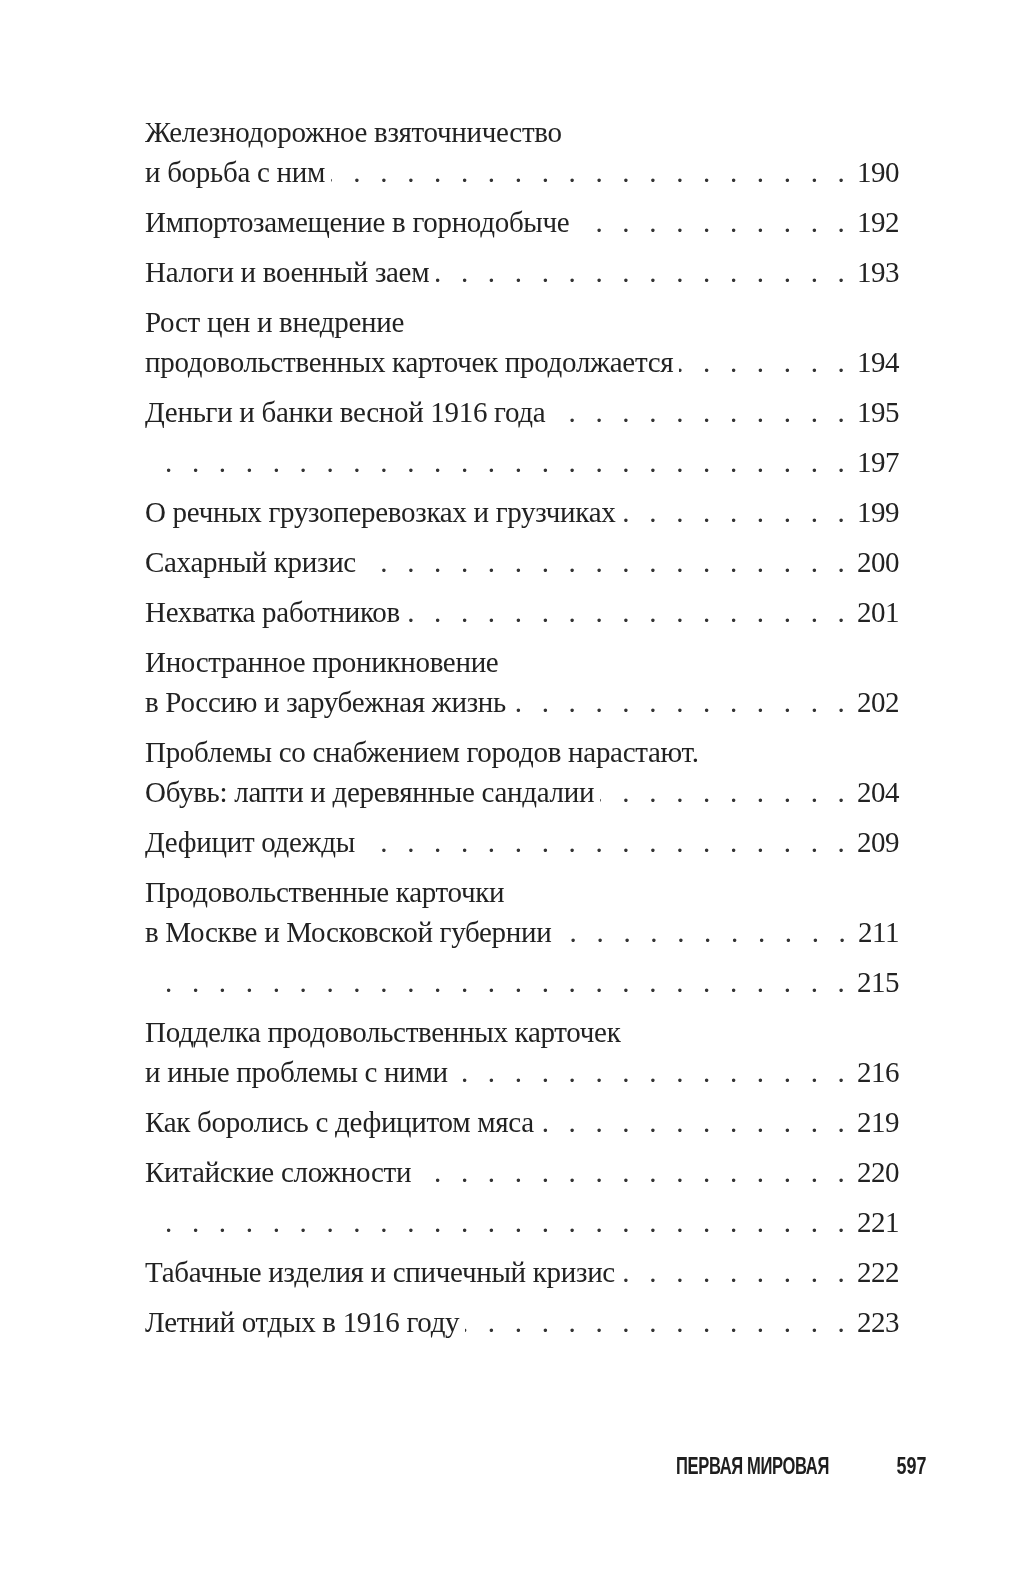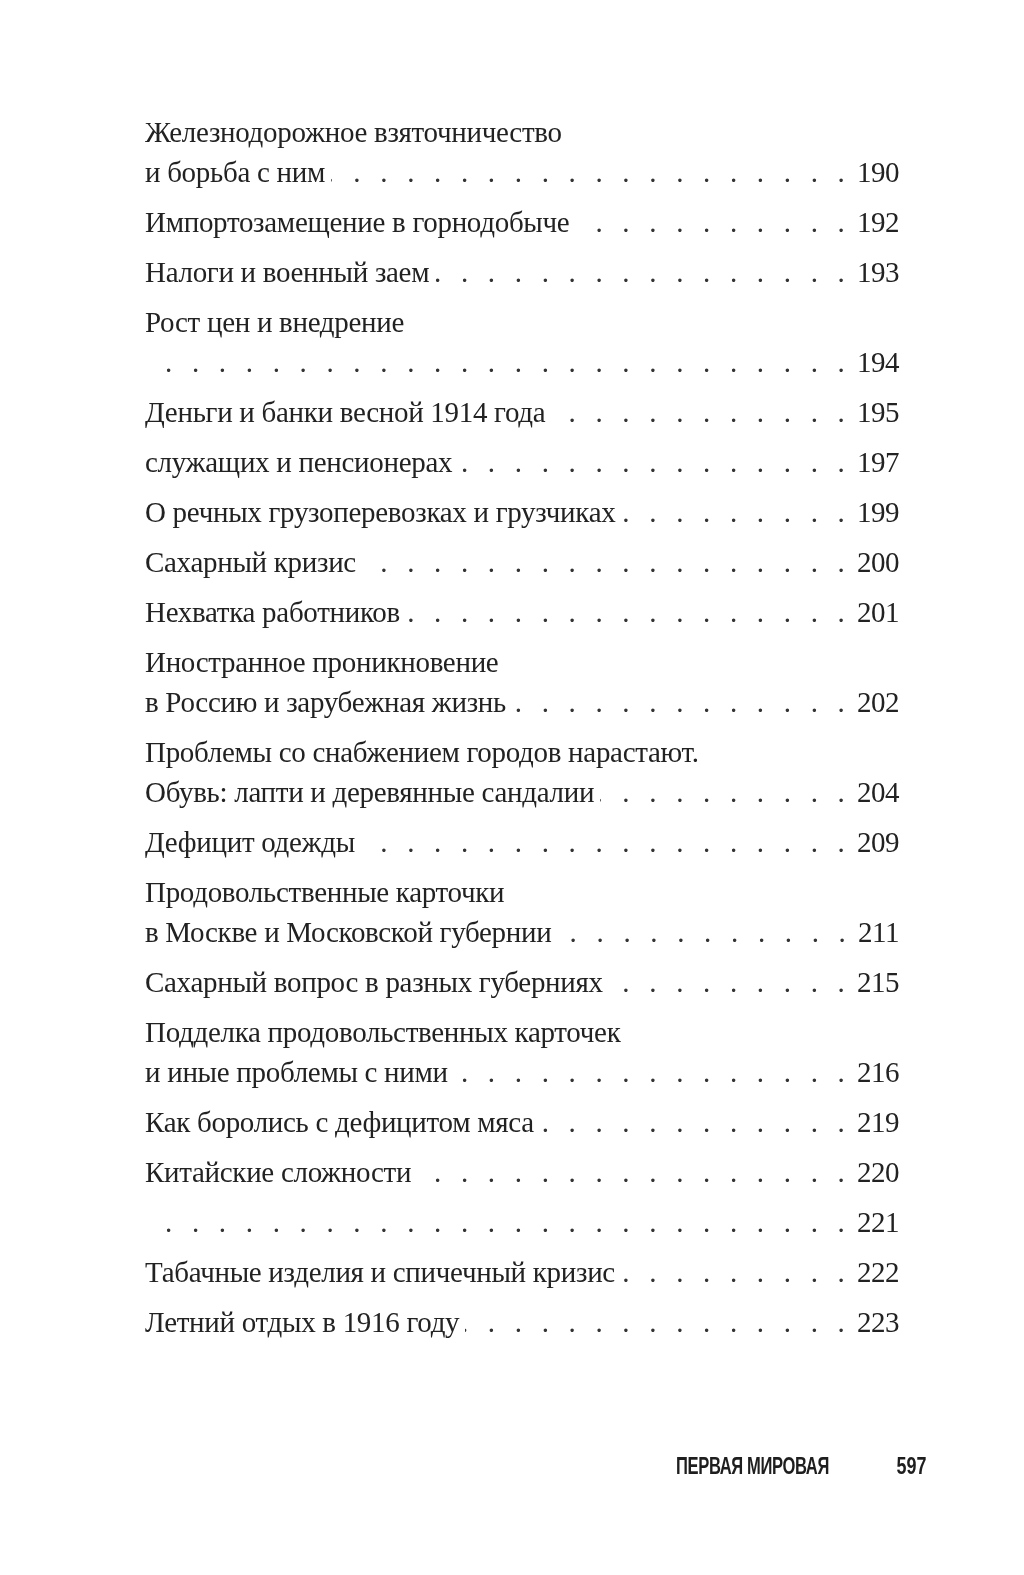--- a/index.html
+++ b/index.html
@@ -115,34 +115,34 @@
       <div class="entry">
         <div class="last">
           <span class="t">Налоги и военный заем</span>
           <span class="dots"> . . . . . . . . . . . . . . . . . . . . . . . . . . . . . . . . . . . . . . . . . . . . . . . . . . . . . . . . . . . . . . . . . . . . . . . . . . . . . . . .</span>
           <span class="pg">193</span>
         </div>
       </div>
       <div class="entry">
         <span class="line">Рост цен и внедрение</span>
         <div class="last">
+          <span class="t">продовольственных карточек продолжается</span>
           <span class="dots"> . . . . . . . . . . . . . . . . . . . . . . . . . . . . . . . . . . . . . . . . . . . . . . . . . . . . . . . . . . . . . . . . . . . . . . . . . . . . . . . .</span>
           <span class="pg">194</span>
         </div>
       </div>
       <div class="entry">
         <div class="last">
-          <span class="t">Деньги и банки весной 1914 года</span>
+          <span class="t">Деньги и банки весной 1916 года</span>
           <span class="dots"> . . . . . . . . . . . . . . . . . . . . . . . . . . . . . . . . . . . . . . . . . . . . . . . . . . . . . . . . . . . . . . . . . . . . . . . . . . . . . . . .</span>
           <span class="pg">195</span>
         </div>
       </div>
       <div class="entry">
         <div class="last">
-          <span class="t">служащих и пенсионерах</span>
           <span class="dots"> . . . . . . . . . . . . . . . . . . . . . . . . . . . . . . . . . . . . . . . . . . . . . . . . . . . . . . . . . . . . . . . . . . . . . . . . . . . . . . . .</span>
           <span class="pg">197</span>
         </div>
       </div>
       <div class="entry">
         <div class="last">
           <span class="t">О речных грузоперевозках и грузчиках</span>
           <span class="dots"> . . . . . . . . . . . . . . . . . . . . . . . . . . . . . . . . . . . . . . . . . . . . . . . . . . . . . . . . . . . . . . . . . . . . . . . . . . . . . . . .</span>
           <span class="pg">199</span>
         </div>
@@ -187,21 +187,20 @@
       <div class="entry">
         <span class="line">Продовольственные карточки</span>
         <div class="last">
           <span class="t">в Москве и Московской губернии</span>
           <span class="dots"> . . . . . . . . . . . . . . . . . . . . . . . . . . . . . . . . . . . . . . . . . . . . . . . . . . . . . . . . . . . . . . . . . . . . . . . . . . . . . . . .</span>
           <span class="pg">211</span>
         </div>
       </div>
       <div class="entry">
         <div class="last">
-          <span class="t">Сахарный вопрос в разных губерниях</span>
           <span class="dots"> . . . . . . . . . . . . . . . . . . . . . . . . . . . . . . . . . . . . . . . . . . . . . . . . . . . . . . . . . . . . . . . . . . . . . . . . . . . . . . . .</span>
           <span class="pg">215</span>
         </div>
       </div>
       <div class="entry">
         <span class="line">Подделка продовольственных карточек</span>
         <div class="last">
           <span class="t">и иные проблемы с ними</span>
           <span class="dots"> . . . . . . . . . . . . . . . . . . . . . . . . . . . . . . . . . . . . . . . . . . . . . . . . . . . . . . . . . . . . . . . . . . . . . . . . . . . . . . . .</span>
           <span class="pg">216</span>

